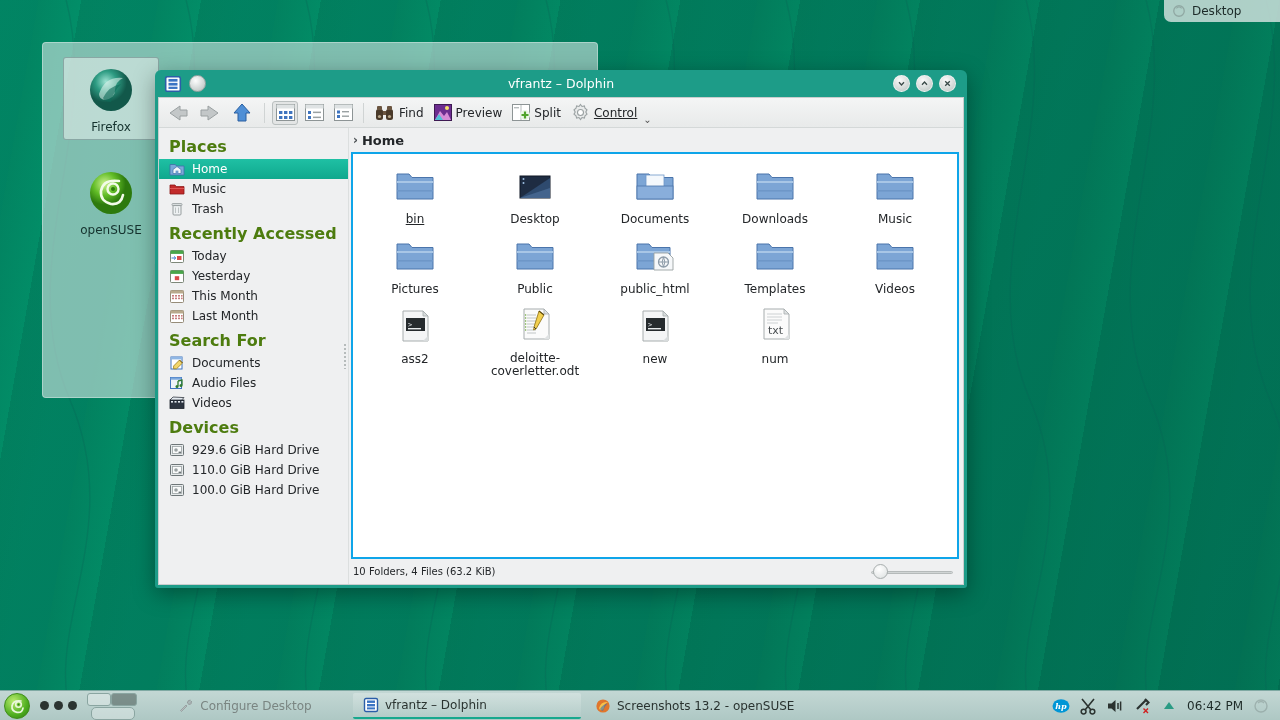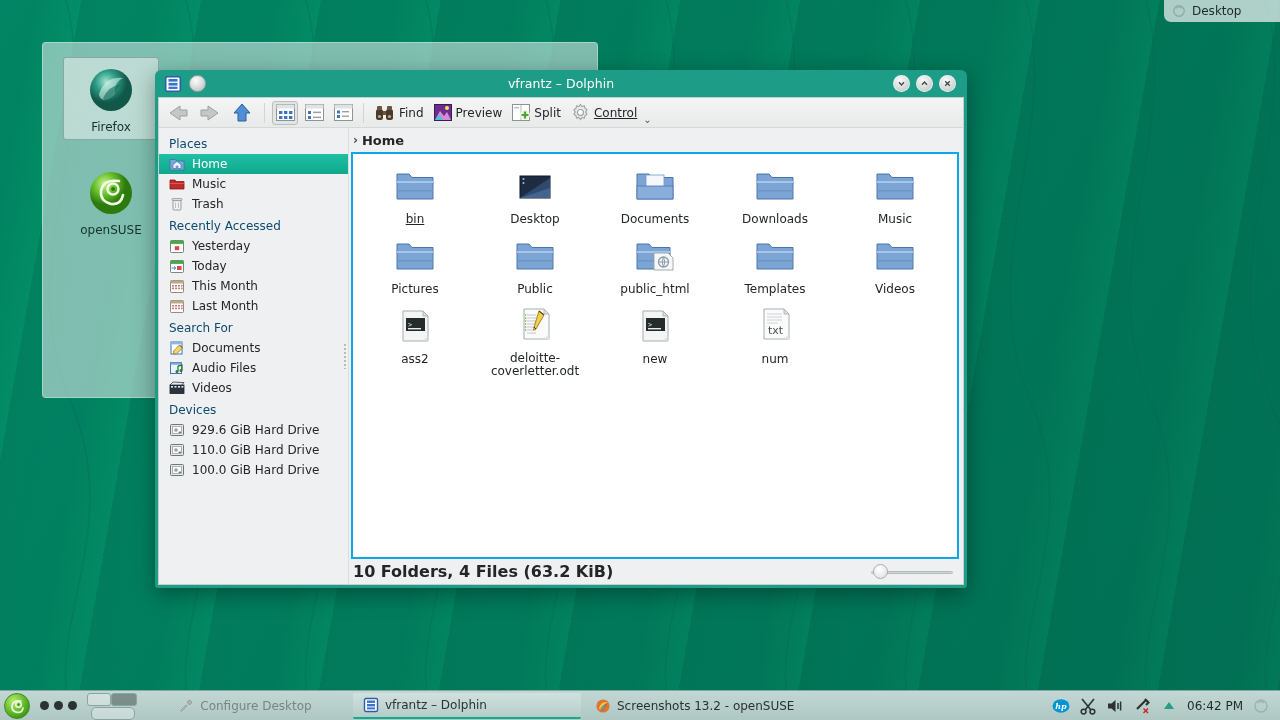--- a/index.html
+++ b/index.html
@@ -123,22 +123,22 @@
   #main { flex: 1; display: flex; min-height: 0; }
 
   
   #places {
     width: 190px; background: #eff0f1;
     padding: 4px 0 0 0; overflow: hidden;
     border-right: 1px solid #dcdfdf;
     position: relative;
   }
   .pl-head {
-    color: #0c4a6e; font-size: 12px;
-    padding: 5px 0 3px 10px; font-weight: normal;
+    color: #4d7c0f; font-size: 16px;
+    padding: 5px 0 3px 10px; font-weight: bold;
   }
   .pl-item {
     display: flex; align-items: center; gap: 7px;
     height: 20px; padding-left: 10px; color: #232629; font-size: 12px;
   }
   .pl-item.sel {
     background: linear-gradient(#1fc0a4, #0fa88d);
     color: #ffffff;
   }
   .pl-ico { width: 16px; height: 16px; flex: 0 0 16px; }
@@ -177,21 +177,21 @@
     padding: 4px 2px 6px;
     color: #232629; font-size: 12px;
   }
   .fitem .fg { display: block; height: 42px; margin-bottom: 4px; }
   .fname { display: inline-block; line-height: 13px; }
   .fname.hover { text-decoration: underline; }
 
   #status {
     height: 25px; display: flex; align-items: center;
     padding: 0 6px 0 4px; 
-    color: #232629; font-size: 16px; font-weight: bold;
+    color: #232629; font-size: 10px;
   }
   #zoomslider { margin-left: auto; width: 82px; height: 16px; position: relative; }
   #zs-track {
     position: absolute; top: 7px; left: 0; right: 0; height: 3px;
     background: linear-gradient(#c2c7c7,#dfe3e3);
     border: 1px solid #b5baba; border-radius: 2px;
   }
   #zs-handle {
     position: absolute; left: 2px; top: 0;
     width: 15px; height: 15px; border-radius: 50%;
@@ -492,32 +492,32 @@
             <path d="M6.5 6.5 V12 M9.5 6.5 V12" stroke="#b7bdbe" stroke-width=".9"></path>
           </svg>
           <span>Trash</span>
         </div>
 
         <div class="pl-head">Recently Accessed</div>
         <div class="pl-item">
           <svg class="pl-ico" viewBox="0 0 16 16">
             <rect x="1.5" y="2.5" width="13" height="12" rx="1" fill="#fff" stroke="#6e7a6a" stroke-width=".9"></rect>
             <rect x="1.5" y="2.5" width="13" height="3.4" fill="#4aa64a"></rect>
-            <rect x="5.8" y="8.2" width="4.4" height="4" fill="#d94b4b"></rect>
-          </svg>
-          <span>Yesterday</span>
+            <rect x="8" y="8" width="4.5" height="4" fill="#d94b4b"></rect>
+            <path d="M2.5 10 H6.5 M5 8.4 L6.8 10 L5 11.6" stroke="#3f7fd0" stroke-width="1" fill="none"></path>
+          </svg>
+          <span>Today</span>
         </div>
         <div class="pl-item">
           <svg class="pl-ico" viewBox="0 0 16 16">
             <rect x="1.5" y="2.5" width="13" height="12" rx="1" fill="#fff" stroke="#6e7a6a" stroke-width=".9"></rect>
             <rect x="1.5" y="2.5" width="13" height="3.4" fill="#4aa64a"></rect>
-            <rect x="8" y="8" width="4.5" height="4" fill="#d94b4b"></rect>
-            <path d="M2.5 10 H6.5 M5 8.4 L6.8 10 L5 11.6" stroke="#3f7fd0" stroke-width="1" fill="none"></path>
-          </svg>
-          <span>Today</span>
+            <rect x="5.8" y="8.2" width="4.4" height="4" fill="#d94b4b"></rect>
+          </svg>
+          <span>Yesterday</span>
         </div>
         <div class="pl-item">
           <svg class="pl-ico" viewBox="0 0 16 16">
             <rect x="1.5" y="2.5" width="13" height="12" rx="1" fill="#fff" stroke="#8a7f6a" stroke-width=".9"></rect>
             <rect x="1.5" y="2.5" width="13" height="3" fill="#b9a98c"></rect>
             <g fill="#c77b7b">
                 <rect x="3" y="7" width="2" height="1.6"></rect>
                 <rect x="6" y="7" width="2" height="1.6"></rect>
                 <rect x="9" y="7" width="2" height="1.6"></rect>
                 <rect x="12" y="7" width="1.6" height="1.6"></rect>

